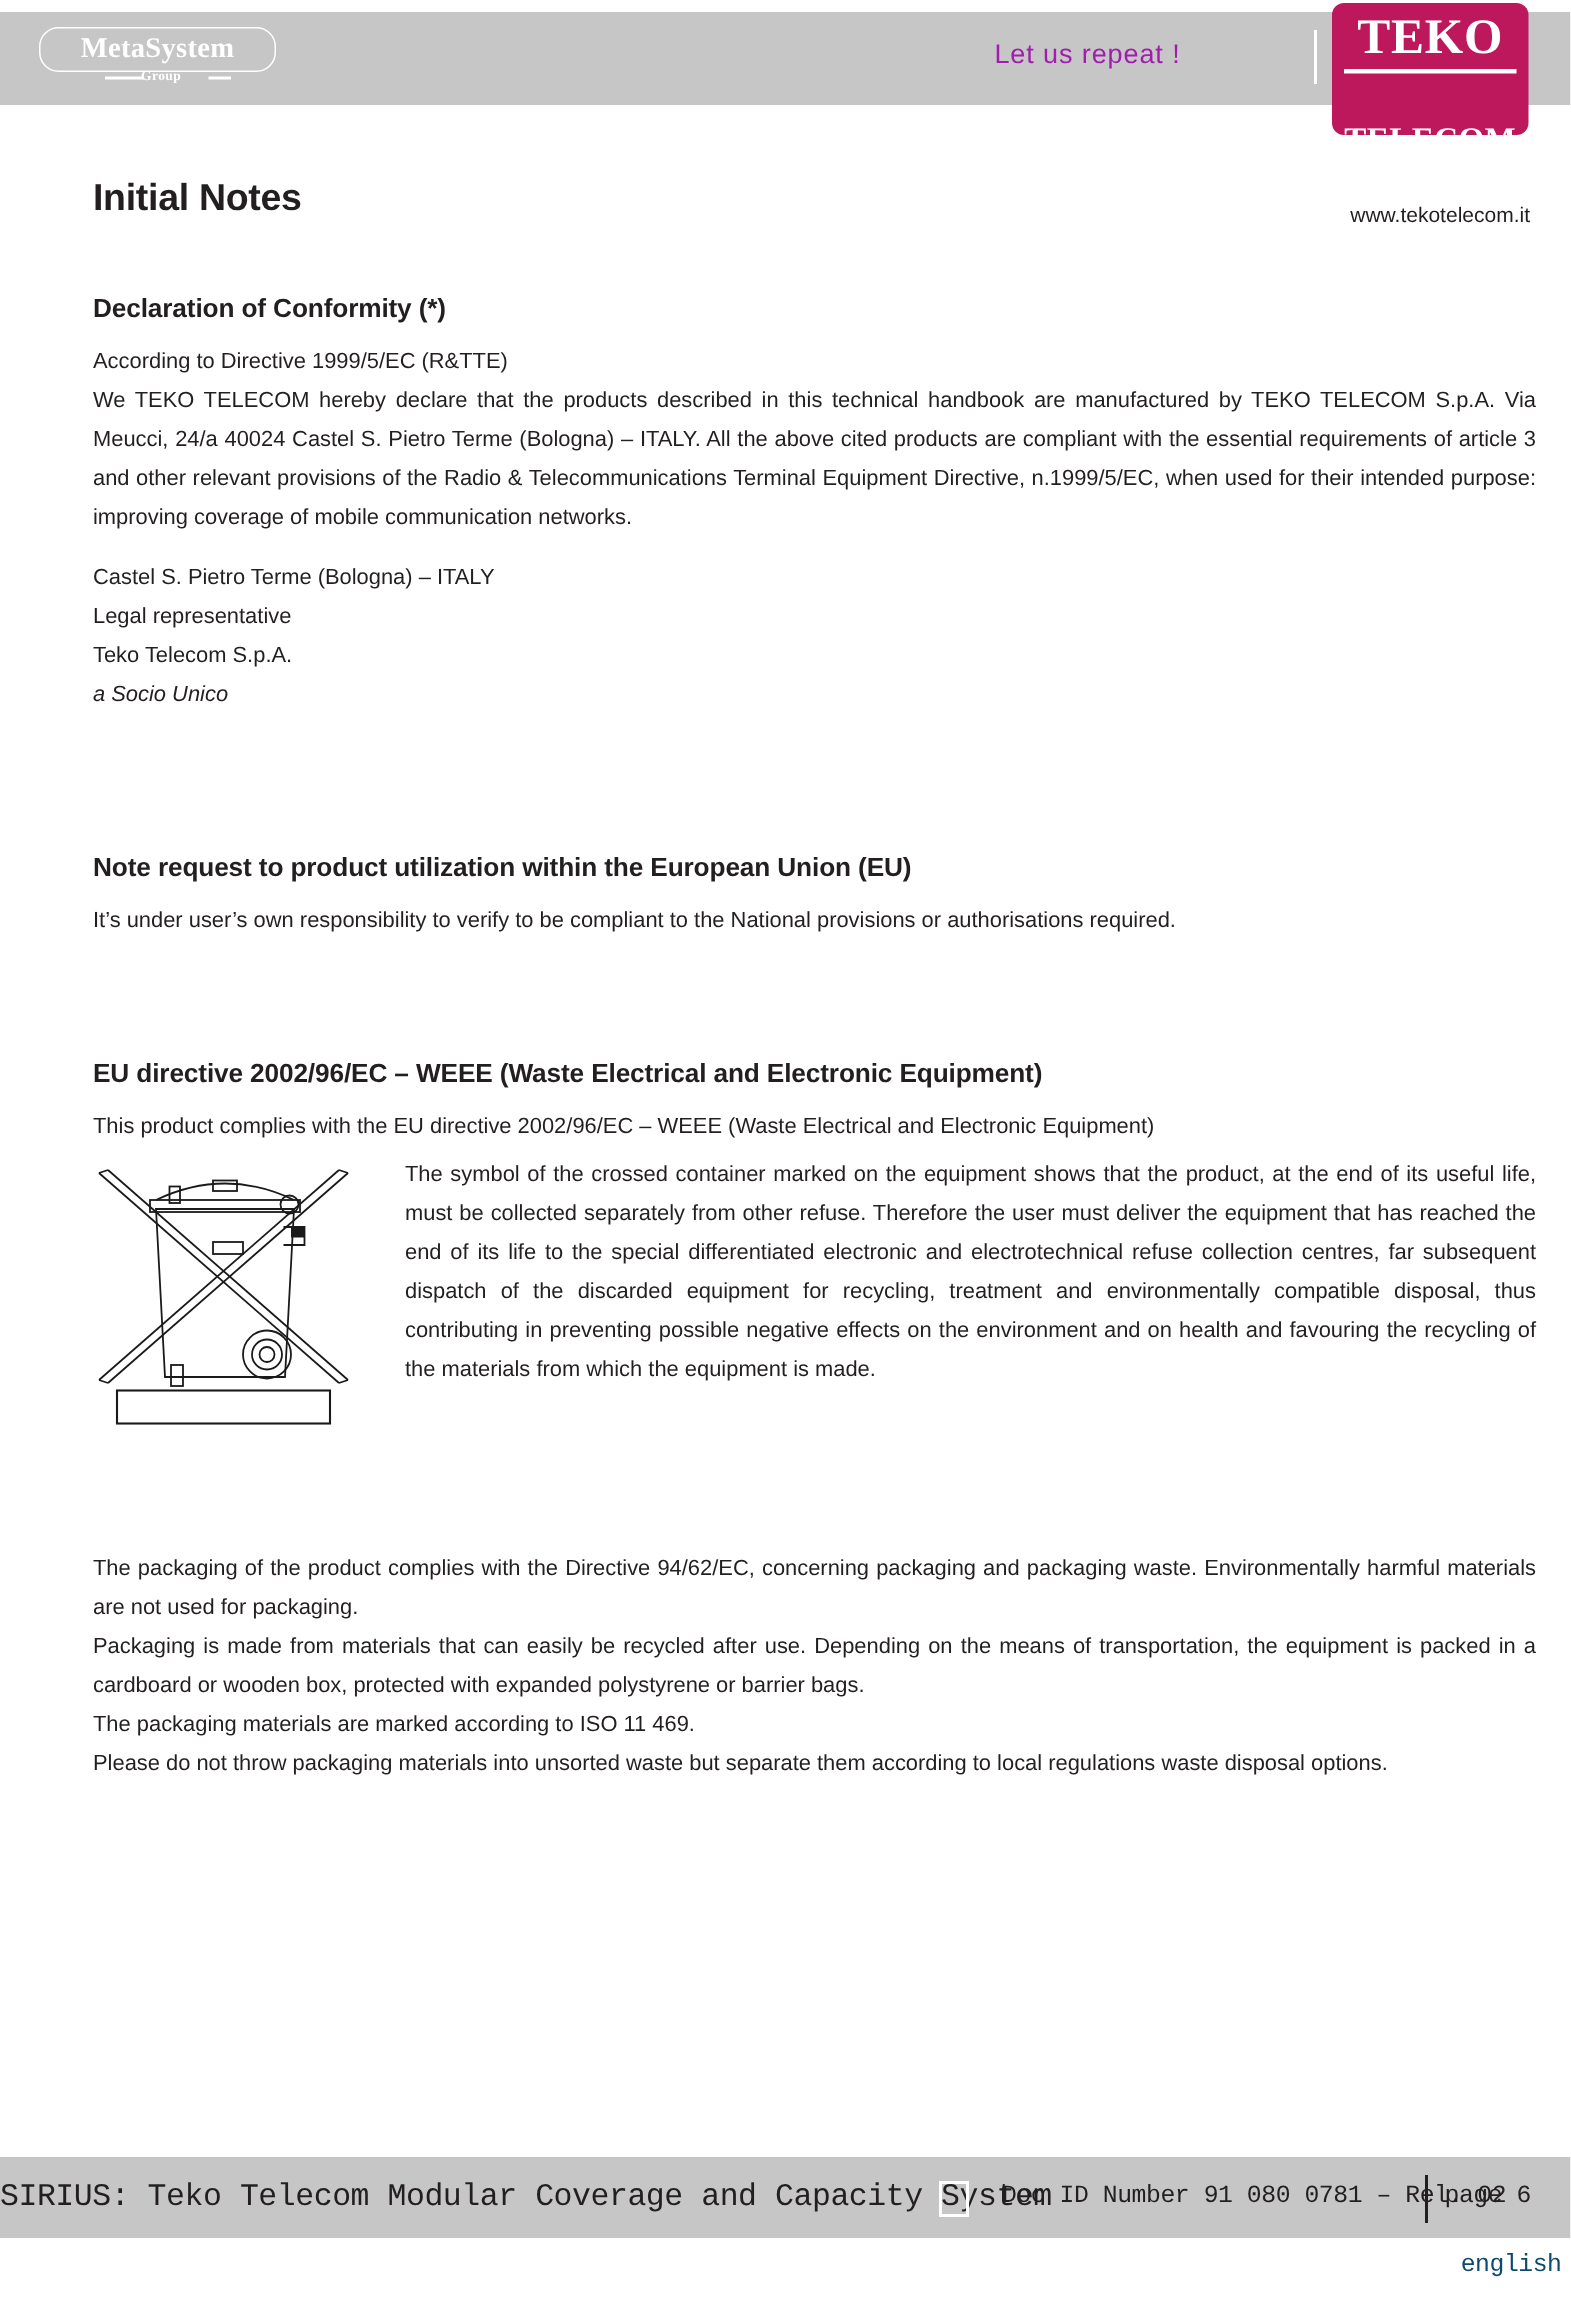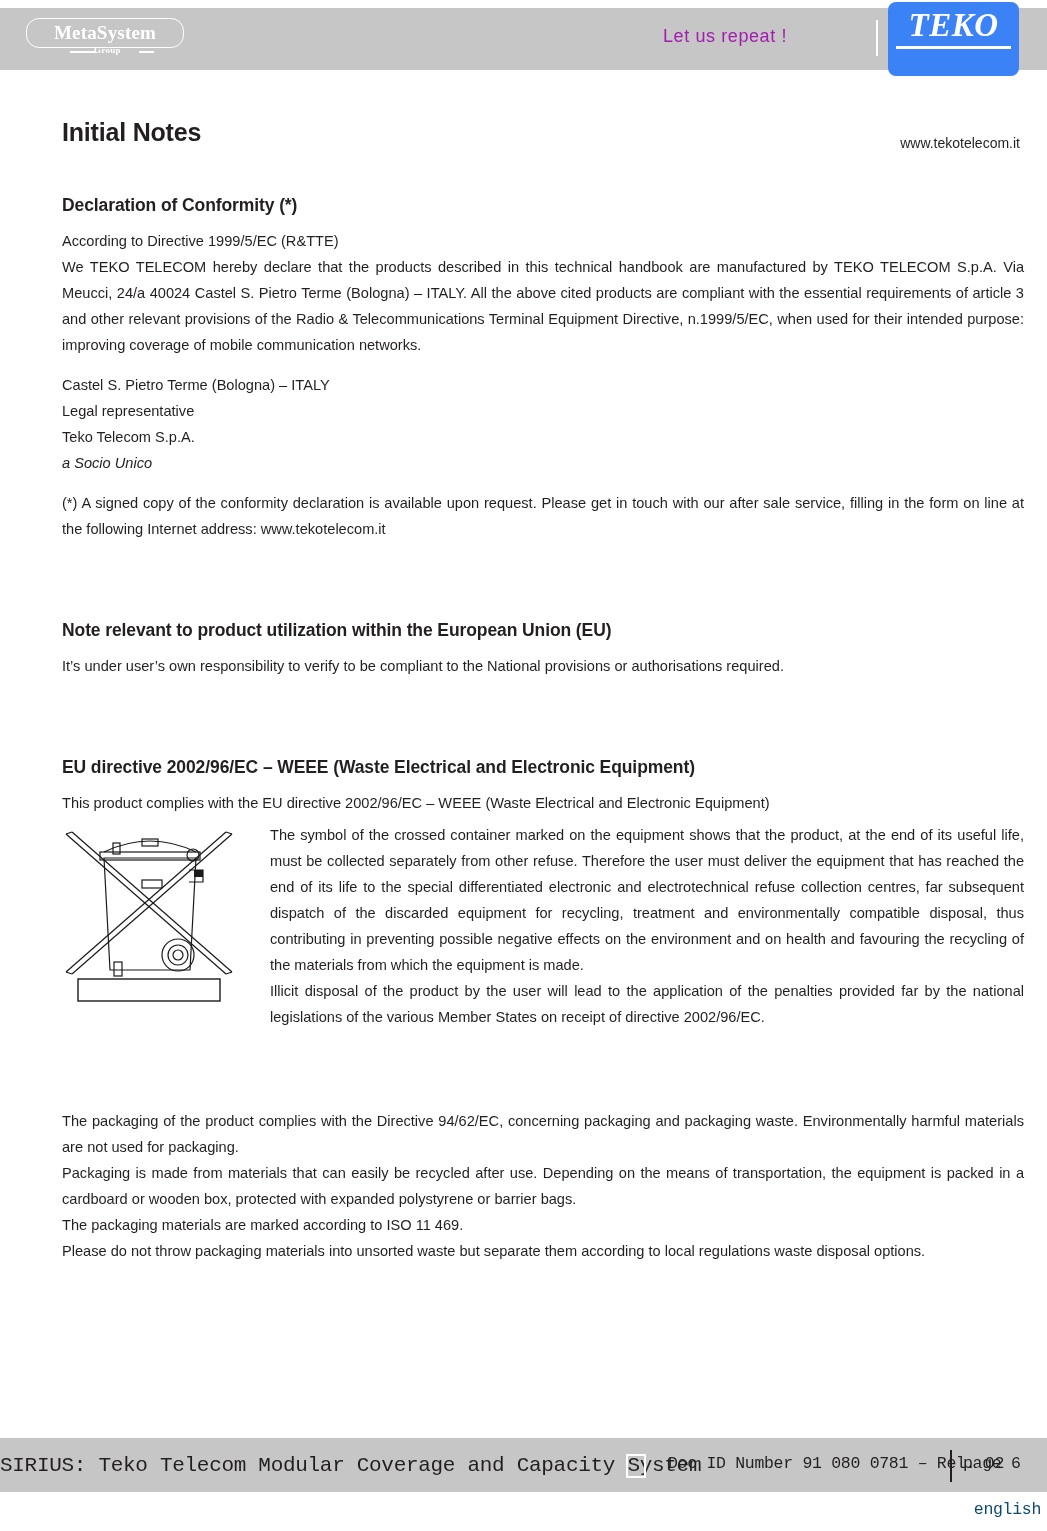--- a/index.html
+++ b/index.html
@@ -101,25 +101,24 @@
     width: 1.5px;
     height: 36px;
     background: #ffffff;
   }
 
   #teko-logo {
     position: absolute;
     left: 888px;
     top: 2px;
     width: 131px;
-    height: 74px;
-    background: #3b82f6;
+    height: 88px;
+    background: #be185d;
     border-radius: 8px;
     overflow: hidden;
-    font-style: italic;
   }
   #teko-logo .teko-top {
     position: absolute;
     left: 0;
     top: 0;
     width: 131px;
     height: 46px;
     line-height: 46px;
     text-align: center;
     font-family: "Liberation Serif", serif;
@@ -321,27 +320,26 @@
   <section>
     <h2 class="sec-head">Declaration of Conformity (*)</h2>
     <p class="body-line">According to Directive 1999/5/EC (R&amp;TTE)</p>
     <p class="body-para">We TEKO TELECOM hereby declare that the products described in this technical handbook are manufactured by TEKO TELECOM S.p.A. Via Meucci, 24/a 40024 Castel S. Pietro Terme (Bologna) – ITALY. All the above cited products are compliant with the essential requirements of article 3 and other relevant provisions of the Radio &amp; Telecommunications Terminal Equipment Directive, n.1999/5/EC, when used for their intended purpose: improving coverage of mobile communication networks.</p>
     <div class="block-gap-sm"></div>
     <p class="body-line">Castel S. Pietro Terme (Bologna) – ITALY</p>
     <p class="body-line">Legal representative</p>
     <p class="body-line">Teko Telecom S.p.A.</p>
     <p class="body-line ital">a Socio Unico</p>
     <div class="block-gap-sm"></div>
-    <p class="body-para">(*) A signed copy of the conformity declaration is available upon request. Please get in touch with our after sale service, filling in the form on line at the following Internet address: www.tekotelecom.it</p>
   </section>
 
   <div class="block-gap-lg"></div>
 
   <section>
-    <h2 class="sec-head">Note relevant to product utilization within the European Union (EU)</h2>
+    <h2 class="sec-head">Note request to product utilization within the European Union (EU)</h2>
     <p class="body-line">It’s under user’s own responsibility to verify to be compliant to the National provisions or authorisations required.</p>
   </section>
 
   <div class="block-gap-lg"></div>
 
   <section>
     <h2 class="sec-head">EU directive 2002/96/EC – WEEE (Waste Electrical and Electronic Equipment)</h2>
     <p class="body-line">This product complies with the EU directive 2002/96/EC – WEEE (Waste Electrical and Electronic Equipment)</p>
 
     <div id="weee-row">
@@ -383,21 +381,20 @@
             <path d="M174 12 L14 152"></path>
             <path d="M168 10 L8 150"></path>
             <path d="M168 10 L174 12"></path>
             <path d="M8 150 L14 152"></path>
           </g>
         </svg>
       </div>
 
       <div id="weee-text">
         <p>The symbol of the crossed container marked on the equipment shows that the product, at the end of its useful life, must be collected separately from other refuse. Therefore the user must deliver the equipment that has reached the end of its life to the special differentiated electronic and electrotechnical refuse collection centres, far subsequent dispatch of the discarded equipment for recycling, treatment and environmentally compatible disposal, thus contributing in preventing possible negative effects on the environment and on health and favouring the recycling of the materials from which the equipment is made.</p>
-        <p>Illicit disposal of the product by the user will lead to the application of the penalties provided far by the national legislations of the various Member States on receipt of directive 2002/96/EC.</p>
       </div>
     </div>
 
   </section>
 
   <div class="block-gap-lg"></div>
 
   <section>
     <p class="body-para">The packaging of the product complies with the Directive 94/62/EC, concerning packaging and packaging waste. Environmentally harmful materials are not used for packaging.</p>
     <p class="body-para">Packaging is made from materials that can easily be recycled after use. Depending on the means of transportation, the equipment is packed in a cardboard or wooden box, protected with expanded polystyrene or barrier bags.</p>

